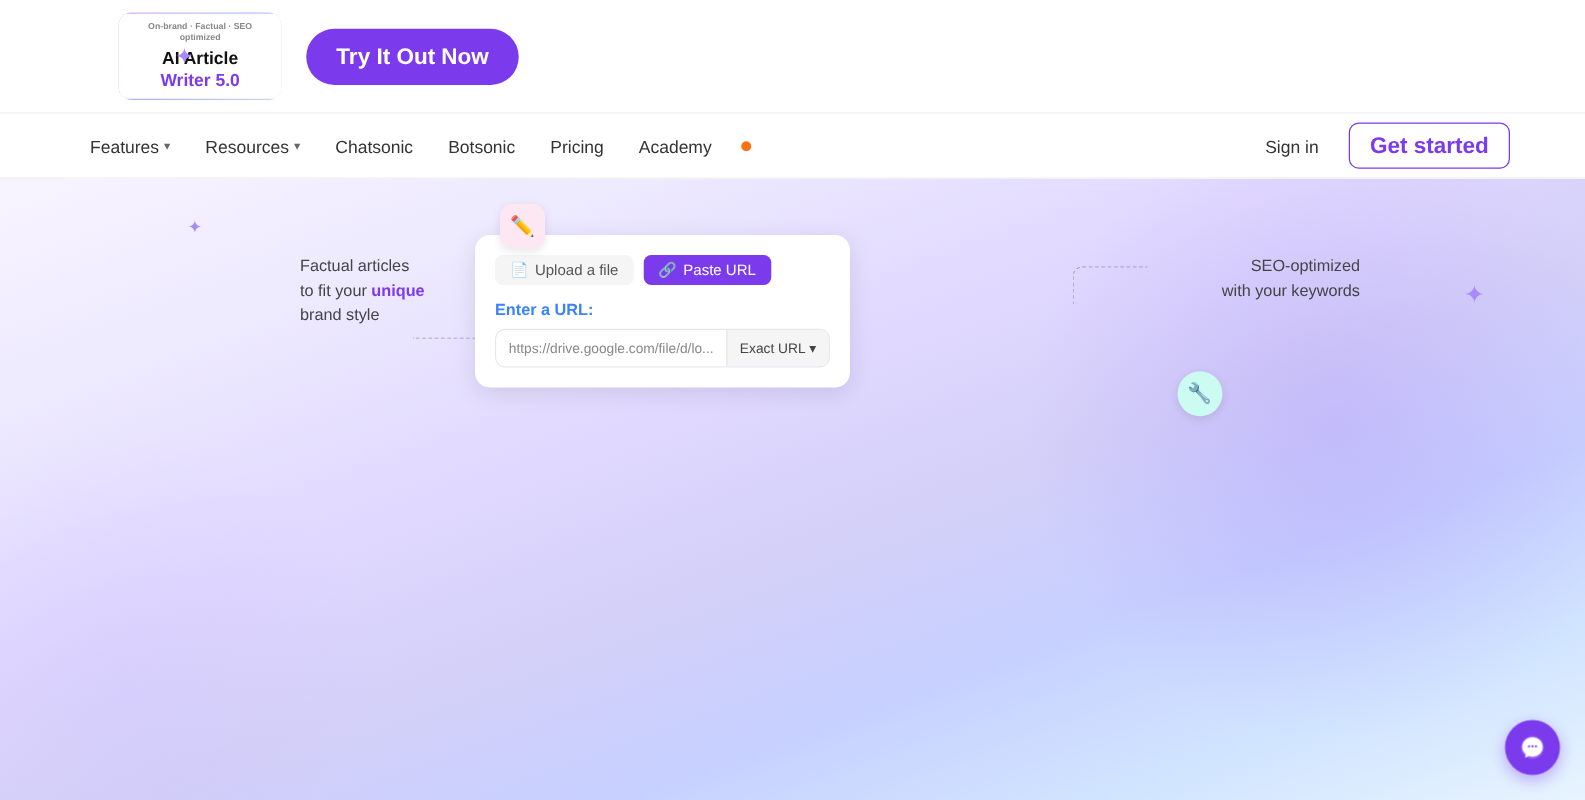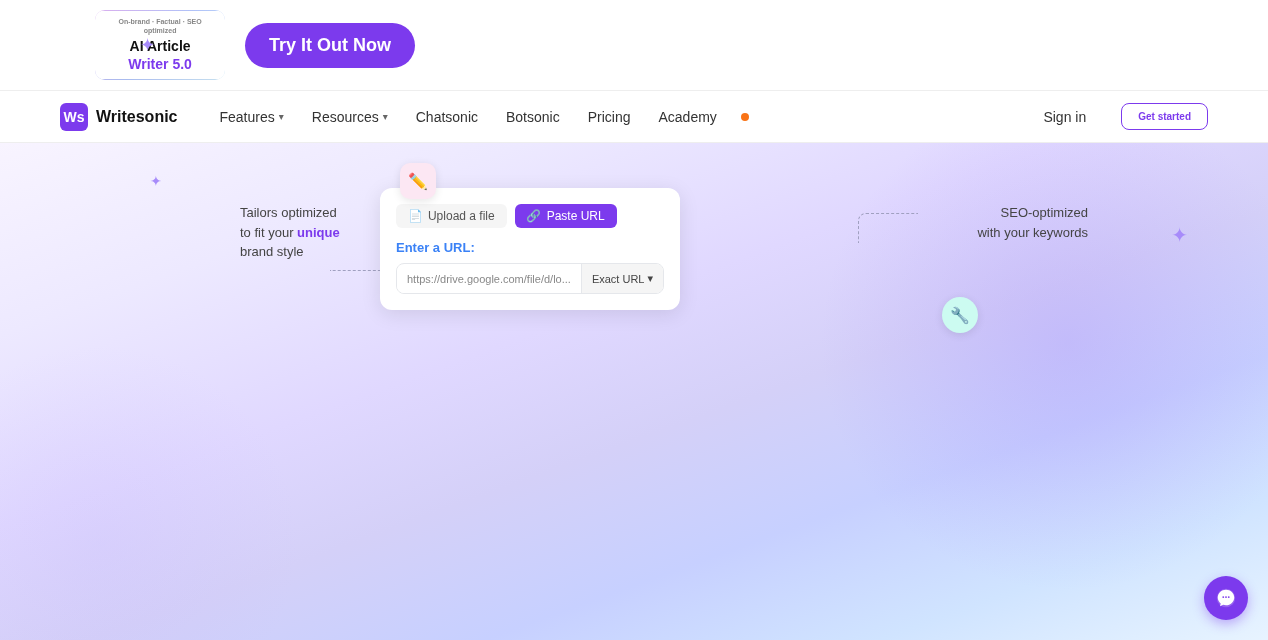--- a/index.html
+++ b/index.html
@@ -115,38 +115,38 @@
       border-radius: 6px;
       font-size: 14px;
       color: #333;
       cursor: pointer;
       text-decoration: none;
     }
     .nav-item .chevron { font-size: 10px; color: #666; }
     .navbar-actions {
       display: flex;
       align-items: center;
-      gap: 23px;
+      gap: 12px;
     }
     .btn-signin {
       background: none;
       border: none;
       font-size: 14px;
       font-weight: 500;
       color: #333;
       cursor: pointer;
       padding: 6px 12px;
     }
     .btn-getstarted {
       background: #fff;
       border: 1.5px solid #7c3aed;
       color: #7c3aed;
       border-radius: 8px;
       padding: 7px 16px;
-      font-size: 10px;
+      font-size: 18px;
       font-weight: 600;
       cursor: pointer;
     }
     .dot-indicator {
       width: 8px;
       height: 8px;
       background: #f97316;
       border-radius: 50%;
       margin: 0 8px;
     }
@@ -382,24 +382,20 @@
   <div class="banner-image">
     <div class="banner-image-inner">
       <div style="font-size:7px;color:#888;margin-bottom:2px;">On-brand · Factual · SEO optimized</div>
       <div style="font-size:14px;font-weight:800;color:#111;">AI Article<br><span style="color:#7c3aed;">Writer 5.0</span></div>
     </div>
   </div>
   <button class="banner-btn">Try It Out Now</button>
 </div>
 
 <nav class="navbar">
-  <div class="navbar-logo">
-    <div class="logo-icon">Ws</div>
-    <span>Writesonic</span>
-  </div>
   <div class="navbar-nav">
     <a class="nav-item">
       <span>Features</span>
       <span class="chevron">▾</span>
     </a>
     <a class="nav-item">
       <span>Resources</span>
       <span class="chevron">▾</span>
     </a>
     <a class="nav-item">
@@ -424,21 +420,21 @@
 
 <section class="hero">
 
   <span class="sparkle" style="top:30px;left:150px;">✦</span>
   <span class="sparkle" style="top:80px;right:80px;font-size:20px;">✦</span>
 
 
   <div class="hero-visual">
 
     <div class="annotation-left-top">
-      <span>Tailors optimized</span><br>
+      <span>Factual articles</span><br>
       <span>to fit your </span><span class="unique">unique</span><br>
       <span>brand style</span>
     </div>
     <div class="dashed-line-left-top"></div>
 
     <div class="annotation-right-top">
       <span>SEO-optimized</span><br>
       <span>with your keywords</span>
     </div>
     <div class="dashed-line-right-top"></div>

